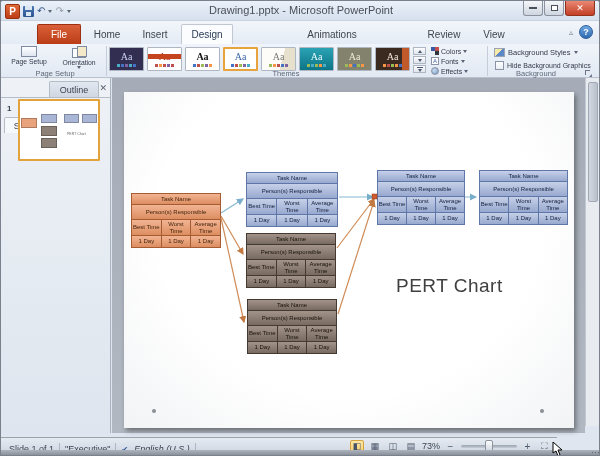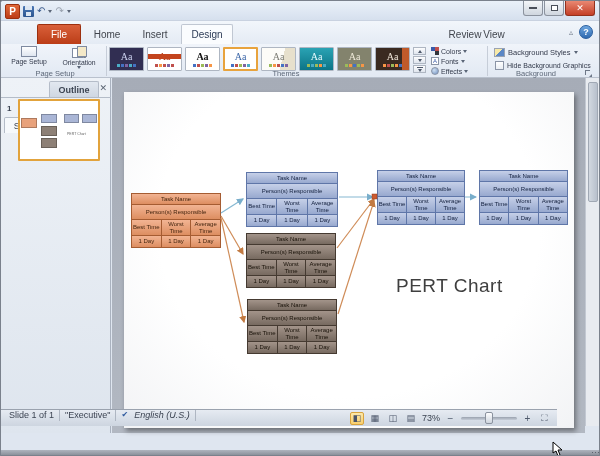--- a/index.html
+++ b/index.html
@@ -129,23 +129,23 @@
     background:linear-gradient(var(--cl),var(--cd));}
   .pbox .cols>div:last-child{border-right:none;}
   .pb-orange{--bd:#a55c32;--cl:#f2b493;--cd:#dd8e61;--tx:#44250f;}
   .pb-blue{--bd:#5f76a8;--cl:#c6d0e8;--cd:#98a9cf;--tx:#13203e;}
   .pb-brown{--bd:#453a31;--cl:#a3948a;--cd:#776a60;--tx:#191209;}
   #pert-title{position:absolute;left:272px;top:183px;font-size:19px;color:#3f3f3f;letter-spacing:.5px;}
   .slide-dot{position:absolute;width:4px;height:4px;border-radius:50%;background:#8a8f96;}
   #connectors{position:absolute;left:0;top:0;pointer-events:none;}
 
   
-  #statusbar{position:absolute;left:0;top:408px;width:556px;height:17px;
+  #statusbar{position:absolute;left:0;top:436px;width:556px;height:17px;
     background:linear-gradient(#e6ebf2,#cdd5e0);border-top:1px solid #9aa2ae;
-    display:flex;align-items:flex-start;font-size:9px;color:#3c4452;}
+    display:flex;align-items:flex-end;font-size:9px;color:#3c4452;}
   .sb-sep{width:1px;height:11px;background:#aeb6c2;margin:0 5px;}
   #sb-right{position:absolute;right:6px;top:0;height:16px;display:flex;align-items:center;gap:4px;}
   .viewbtn{width:14px;height:13px;display:flex;align-items:center;justify-content:center;}
   .viewbtn.hl{background:linear-gradient(#fde8a8,#f8cf6e);border:1px solid #d8a33c;border-radius:2px;}
   .zoombtn{width:13px;height:13px;display:flex;align-items:center;justify-content:center;color:#4e596b;font-size:10px;}
   #ztrack{position:relative;width:56px;height:3px;background:linear-gradient(#9aa2ae,#c6cdd8);border-radius:2px;}
   #zthumb{position:absolute;left:24px;top:-5px;width:8px;height:12px;background:linear-gradient(#fdfdfe,#cfd6df);
     border:1px solid #8a929e;border-radius:2px;}
   #bottomframe{position:absolute;left:0;top:449px;width:600px;height:7px;
     background:linear-gradient(#aeb4be,#7d838d);}
@@ -160,37 +160,39 @@
 
   <div id="titlebar">
     <div id="qat">
       <div class="appicon">P</div>
       <div class="floppy"></div>
       <span class="qbtn">↶</span>
       <span class="caret-down sm"></span>
       <span class="qbtn gray">↷</span>
       <span class="caret-down sm"></span>
     </div>
+    <div id="title-text">Drawing1.pptx  -  Microsoft PowerPoint</div>
     <div id="winbtns">
       <div class="wbtn">
           <div class="minbar"></div>
         </div>
       <div class="wbtn">
           <div class="restbox"></div>
         </div>
       <div class="wbtn close">✕</div>
     </div>
   </div>
 
   <div id="tabrow">
     <div class="tab" id="tab-file">File</div>
     <div class="tab" style="left:84px;width:44px;">Home</div>
     <div class="tab" style="left:132px;width:44px;text-align:right;">Insert</div>
     <div class="tab active" style="left:180px;width:52px;">Design</div>
-    <div class="tab" style="left:441px;width:46px;">Review</div>
+    <div class="tab" style="left:300px;width:62px;">Animations</div>
+    <div class="tab" style="left:420px;width:46px;">Review</div>
     <div class="tab" style="left:474px;width:38px;">View</div>
     <div id="ribbon-collapse">▵</div>
     <div id="helpbtn">?</div>
   </div>
 
   <div id="ribbon">
 
     <div class="bigbtn" style="left:4px;">
       <div class="ps-icon"></div>
       <span>Page Setup</span>
@@ -322,21 +324,21 @@
       <span>Hide Background Graphics</span>
     </div>
     <div class="grp-label" style="left:500px;width:70px;">Background</div>
     <div class="launcher" style="left:584px;top:26px;"></div>
   </div>
 
   <div id="main">
 
     <div id="slidepanel">
       <div class="ptab active" style="left:3px;width:44px;">Slides</div>
-      <div class="ptab" style="left:48px;width:50px;font-weight:bold;">Outline</div>
+      <div class="ptab" style="left:48px;width:50px;">Outline</div>
       <div id="panel-close">✕</div>
       <div id="panel-tabline"></div>
       <div id="slide-num">1</div>
       <div id="thumb">
         <div class="mini" style="left:1px;top:17px;width:16px;height:10px;background:#e8a27c;"></div>
         <div class="mini" style="left:21px;top:13px;width:16px;height:9px;background:#aab6d6;"></div>
         <div class="mini" style="left:44px;top:13px;width:15px;height:9px;background:#aab6d6;"></div>
         <div class="mini" style="left:62px;top:13px;width:15px;height:9px;background:#aab6d6;"></div>
         <div class="mini" style="left:21px;top:25px;width:16px;height:10px;background:#8d8076;"></div>
         <div class="mini" style="left:21px;top:37px;width:16px;height:10px;background:#8d8076;"></div>

